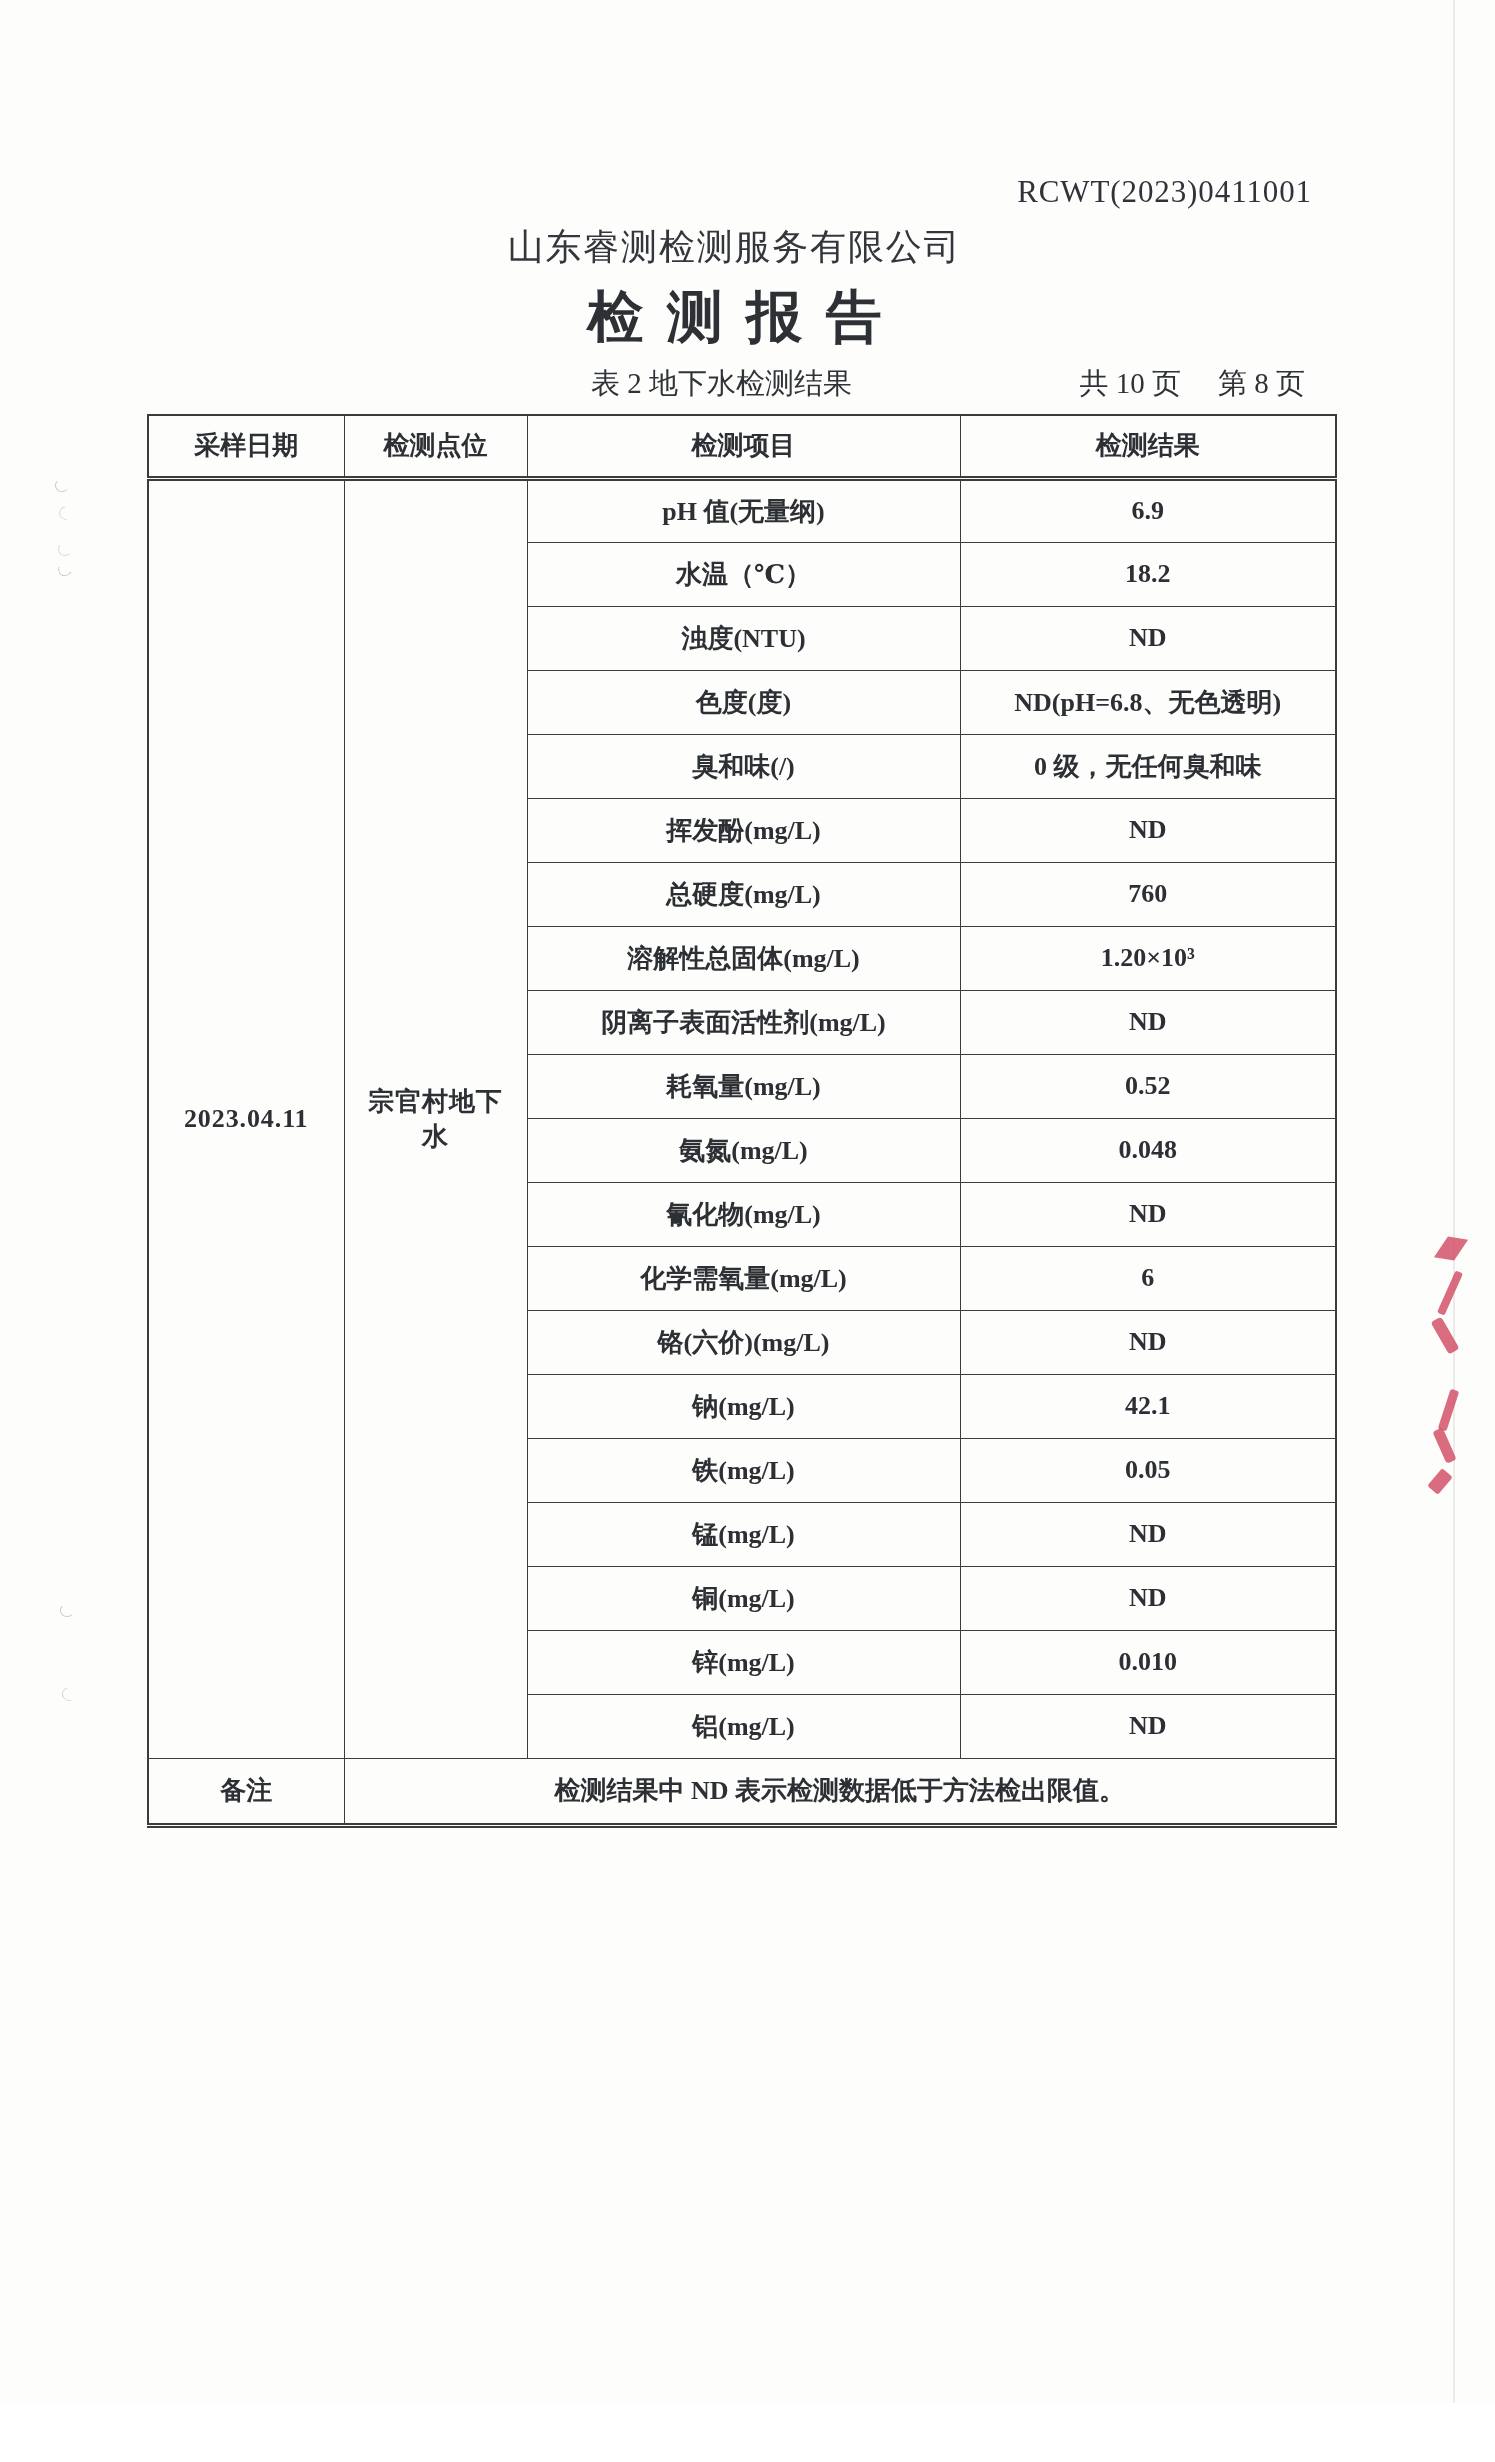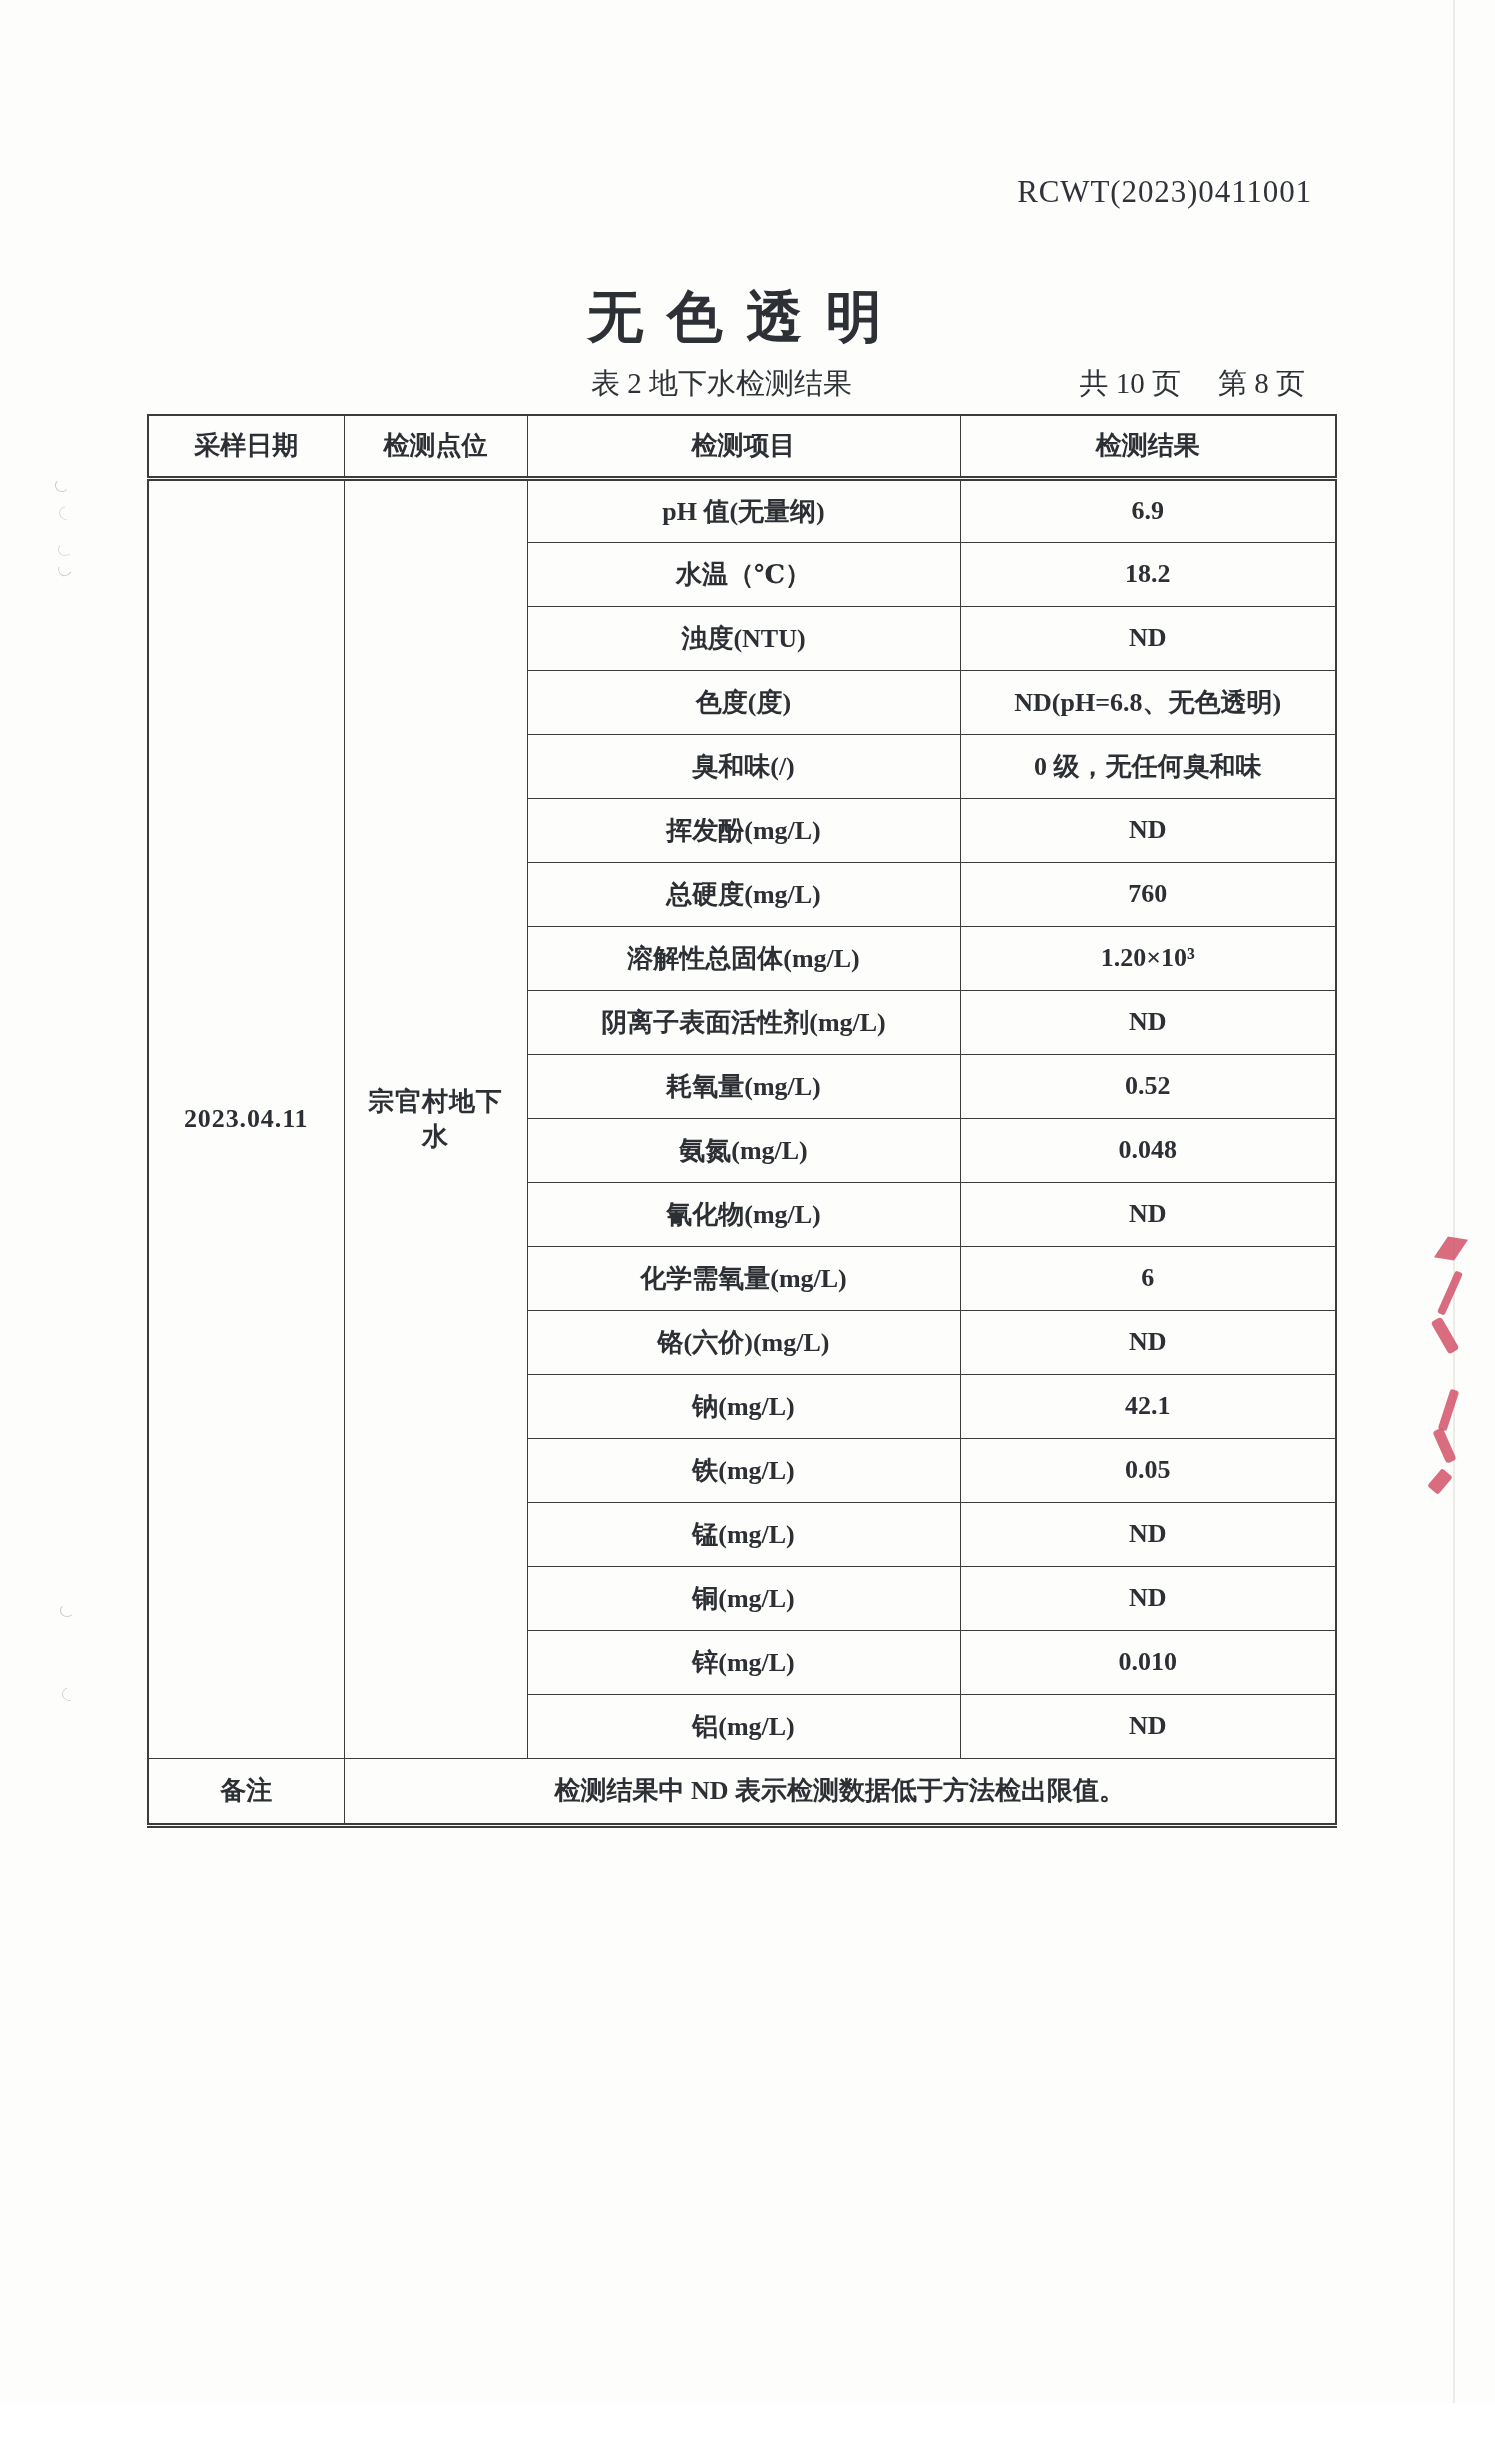--- a/index.html
+++ b/index.html
@@ -124,21 +124,22 @@
   .smudge-6 { left: 62px; top: 1688px; transform: rotate(30deg); opacity: 0.35; }
 </style>
 </head>
 <body>
 
 <div class="page">
 
   <div class="scan-edge-line"></div>
 
   <div class="report-number">RCWT(2023)0411001</div>
-  <div class="report-title">无色透明</div>
+  <div class="company-name">山东睿测检测服务有限公司</div>
+  <div class="report-title">检测报告</div>
   <div class="caption-left">表 2  地下水检测结果</div>
   <div class="caption-right">
     <span>共 10 页</span>
     <span>第 8 页</span>
   </div>
 
   <table class="doc-table">
     <colgroup>
       <col style="width:196px">
       <col style="width:183px">

